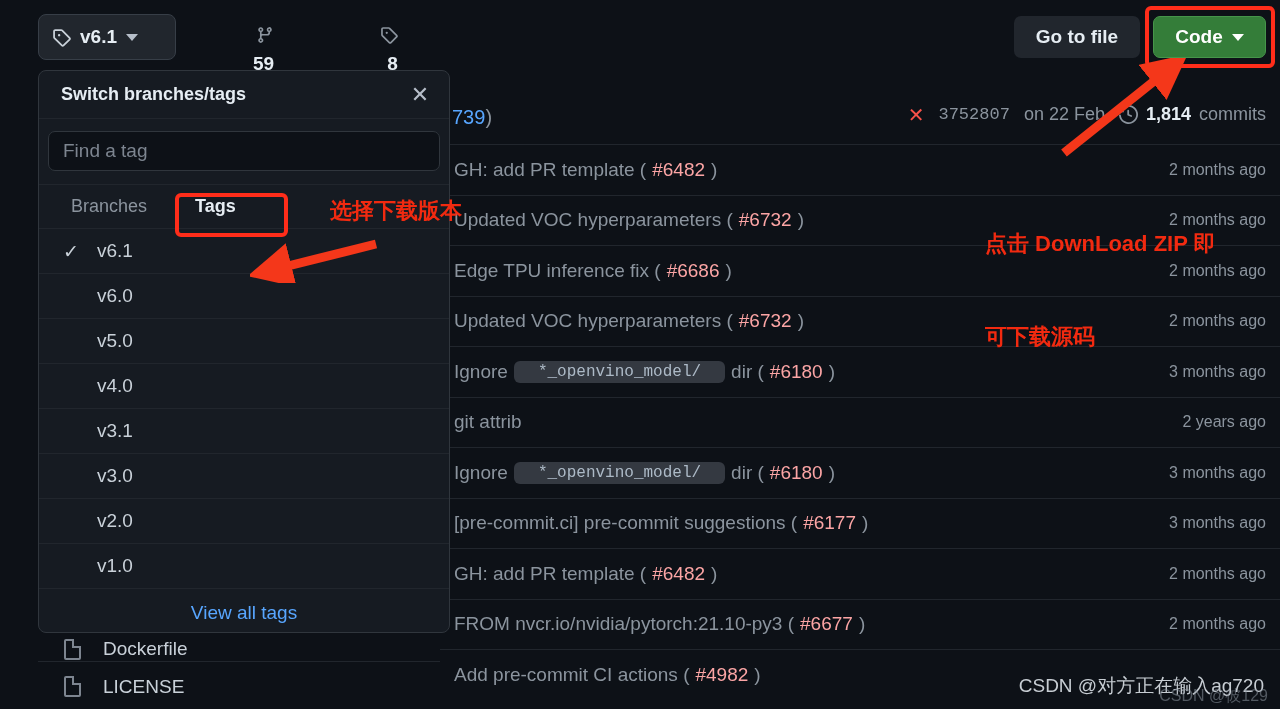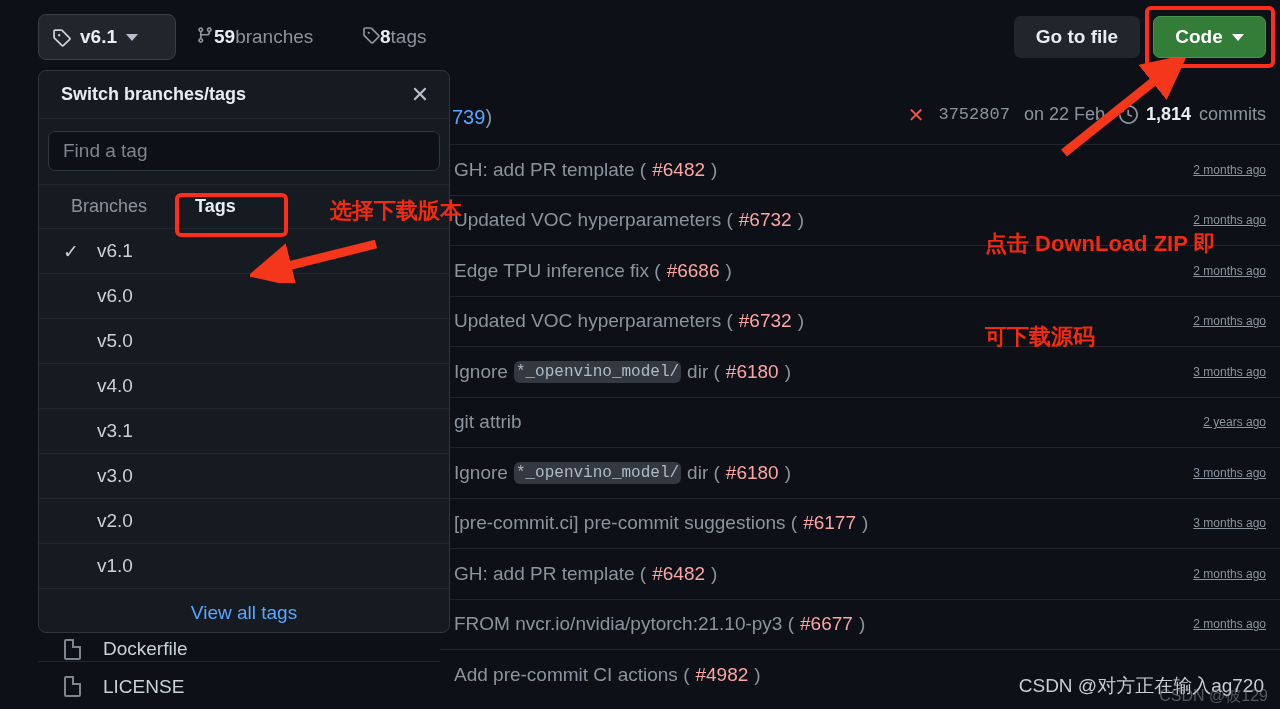--- a/index.html
+++ b/index.html
@@ -18,22 +18,22 @@
     position: absolute; left: 38px; top: 14px;
     width: 138px; height: 46px;
     background: #21262d; border: 1px solid #373e47; border-radius: 8px;
     display: flex; align-items: center; gap: 9px; padding: 0 13px;
     color: #c9d1d9;
   }
   .branch-btn .label { font-size: 19px; font-weight: bold; color: #e6edf3; }
   .caret { width: 0; height: 0; border-left: 6px solid transparent;
            border-right: 6px solid transparent; border-top: 7px solid #b6bec9; }
 
-  .meta-item { position: absolute; display: flex; align-items: flex-start; 
-               font-size: 19px; color: #8b949e; }
+  .meta-item { position: absolute; display: flex; align-items: flex-end; gap: 9px;
+               font-size: 19px; color: #8b949e; flex-direction: column; }
   .meta-item b { color: #e6edf3; font-weight: bold; }
   #branches-meta { left: 196px; top: 26px; }
   #tags-meta { left: 362px; top: 26px; }
 
   .gotofile-btn {
     position: absolute; left: 1014px; top: 16px; width: 126px; height: 42px;
     background: #21262d; border-radius: 7px;
     display: flex; align-items: center; justify-content: center;
     color: #e6edf3; font-size: 19px; font-weight: bold;
   }
@@ -63,23 +63,23 @@
     position: relative; height: 50.5px; border-top: 1px solid #21262d;
     display: flex; align-items: center; padding: 0 14px;
     background: #0d1117;
     gap: 28px;
   }
   .commit-msg { font-size: 19px; color: #8b949e; white-space: nowrap;
                 display: flex; align-items: center; gap: 6px; }
   .commit-msg .issue { color: #fca5a5; }
   .commit-msg code {
     font-family: "Liberation Mono", monospace; font-size: 16px;
-    background: #343941; color: #adbac7; border-radius: 6px; padding: 2px 2px;
-  }
-  .commit-age { margin-left: auto; font-size: 12px; color: #8b949e; white-space: nowrap; text-decoration: underline; }
+    background: #343941; color: #adbac7; border-radius: 6px; padding: 2px 24px;
+  }
+  .commit-age { margin-left: auto; font-size: 16px; color: #8b949e; white-space: nowrap; }
 
   
   .file-row {
     position: absolute; left: 38px; width: 402px; height: 50px;
     display: flex; align-items: center; gap: 22px; padding-left: 26px;
     border-top: 1px solid #21262d; color: #c9d1d9; font-size: 19px;
   }
   .file-icon { width: 17px; height: 21px; border: 2px solid #7d8590; border-radius: 2px; position: relative; }
   .file-icon::after { content:""; position:absolute; right:-2px; top:-2px;
       width:7px; height:7px; background:#0d1117; border-left:2px solid #7d8590;

